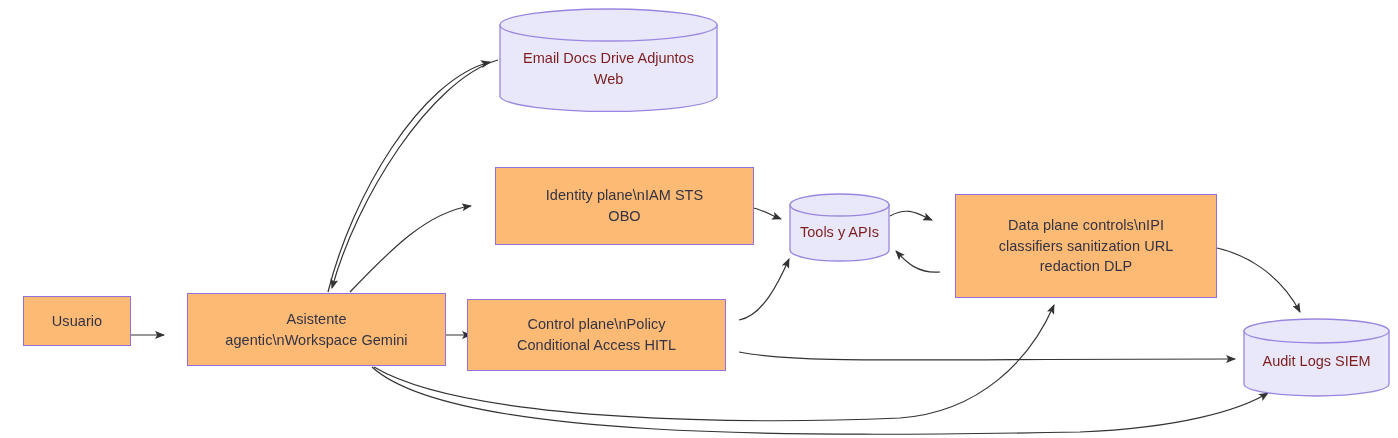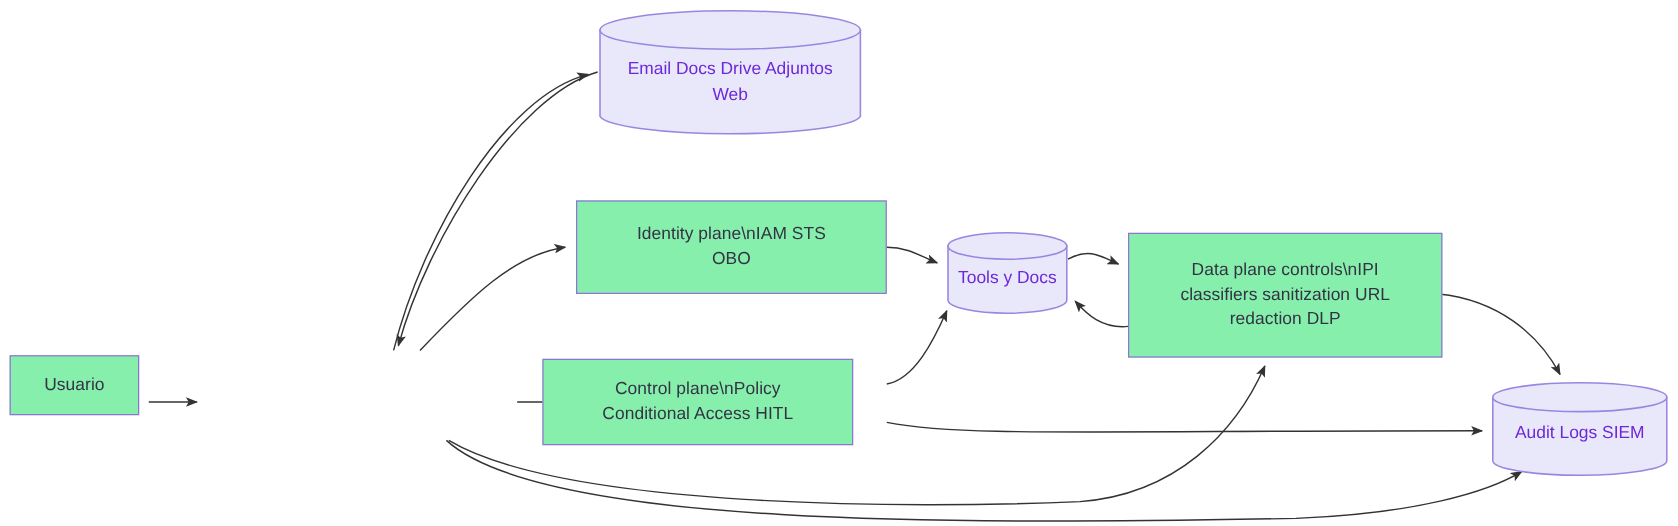--- a/index.html
+++ b/index.html
@@ -30,22 +30,23 @@
   }
   .node {
     position: absolute;
     box-sizing: border-box;
     display: flex;
     align-items: center;
     justify-content: center;
     text-align: center;
   }
   .node-rect {
-    background: #86efac;
+    background: #fdba74;
     border: 1.3px solid #9370db;
+    margin-left: 15px;
   }
   .node-label {
     font-family: "Liberation Sans", sans-serif;
     font-size: 14.5px;
     line-height: 1.42;
     color: #333344;
     padding: 0 10px;
     white-space: pre-line;
     letter-spacing: 0.05px;
   }
@@ -59,21 +60,21 @@
     overflow: visible;
   }
   .cyl-label {
     position: absolute;
     left: 0;
     width: 100%;
     text-align: center;
     font-family: "Liberation Sans", sans-serif;
     font-size: 14.5px;
     line-height: 1.42;
-    color: #6d28d9;
+    color: #7f1d1d;
     white-space: pre-line;
     pointer-events: none;
   }
 </style>
 </head>
 <body>
 
 <div id="diagram-root">
 
   <svg id="edge-layer" width="1398" height="438" viewBox="0 0 1398 438">
@@ -107,20 +108,24 @@
 
     <path d="M374,367 C470,424 760,424 900,418 C980,412 1030,360 1054,305" fill="none" stroke="#333333" stroke-width="1.2" marker-end="url(#arrowhead)"></path>
 
     <path d="M372,367 C452,440 800,437 1080,432 C1180,428 1240,410 1268,393" fill="none" stroke="#333333" stroke-width="1.2" marker-end="url(#arrowhead)"></path>
   </svg>
 
   <div class="node node-rect" style="left:8px; top:296px; width:108px; height:50px;">
     <span class="node-label">Usuario</span>
   </div>
 
+  <div class="node node-rect" style="left:172px; top:293px; width:259px; height:73px;">
+    <span class="node-label">Asistente
+agentic\nWorkspace Gemini</span>
+  </div>
 
   <div class="node-cyl" style="left:499px; top:8px; width:219px; height:106px;">
     <svg width="219" height="106" viewBox="0 0 219 106">
       <path d="M1,17 L1,89 A109,16 0 0,0 218,89 L218,17 Z" fill="#e8e8fa" stroke="#9a86e0" stroke-width="1.3"></path>
       <ellipse cx="109.5" cy="17" rx="108.5" ry="16" fill="#e8e8fa" stroke="#9a86e0" stroke-width="1.3"></ellipse>
     </svg>
     <div class="cyl-label" style="top:40px;">Email Docs Drive Adjuntos
 Web</div>
   </div>
 
@@ -132,21 +137,21 @@
   <div class="node node-rect" style="left:452px; top:299px; width:259px; height:72px;">
     <span class="node-label">Control plane\nPolicy
 Conditional Access HITL</span>
   </div>
 
   <div class="node-cyl" style="left:789px; top:193px; width:101px; height:69px;">
     <svg width="101" height="69" viewBox="0 0 101 69">
       <path d="M1,12 L1,57 A49.5,11 0 0,0 100,57 L100,12 Z" fill="#e8e8fa" stroke="#9a86e0" stroke-width="1.3"></path>
       <ellipse cx="50.5" cy="12" rx="49.5" ry="11" fill="#e8e8fa" stroke="#9a86e0" stroke-width="1.3"></ellipse>
     </svg>
-    <div class="cyl-label" style="top:29px;">Tools y Docs</div>
+    <div class="cyl-label" style="top:29px;">Tools y APIs</div>
   </div>
 
   <div class="node node-rect" style="left:940px; top:194px; width:262px; height:104px;">
     <span class="node-label">Data plane controls\nIPI
 classifiers sanitization URL
 redaction DLP</span>
   </div>
 
   <div class="node-cyl" style="left:1243px; top:318px; width:147px; height:80px;">
     <svg width="147" height="80" viewBox="0 0 147 80">

